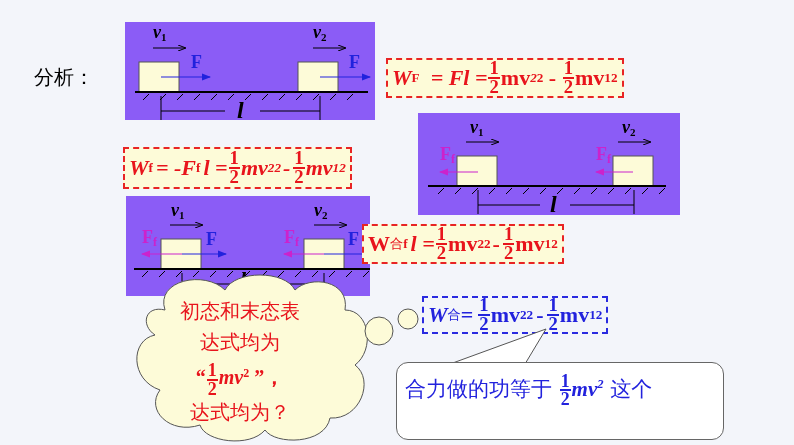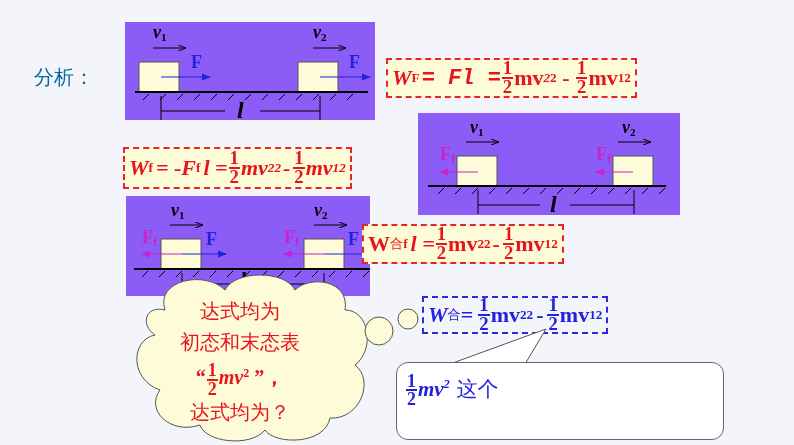--- a/index.html
+++ b/index.html
@@ -4,21 +4,21 @@
 <style>
   html, body { margin:0; padding:0; }
   body {
     width:794px; height:445px; position:relative; overflow:hidden;
     background:#f3f5fa;
     font-family:"Liberation Serif", serif;
   }
   .abs { position:absolute; }
   .panel { position:absolute; background:#8b5cf6; }
   .label-analysis {
-    left:34px; top:64px; font-size:20px; color:#0369a1;
+    left:34px; top:64px; font-size:20px; color:#000000;
     font-family:"DejaVu Sans", sans-serif;
   }
   .formula-box {
     position:absolute; background:#fdfbd8;
     border:2px dashed #e82424;
     color:#e8141c; font-weight:bold; white-space:nowrap;
     display:flex; align-items:center; padding:0 4px;
   }
   .formula-box.blue {
     border:2px dashed #2a2ae0; color:#2222dd; background:#f3f5fa;
@@ -77,21 +77,21 @@
     <line x1="195" y1="74" x2="195" y2="98" stroke="#000"></line>
     <line x1="36" y1="89" x2="100" y2="89" stroke="#000"></line>
     <line x1="135" y1="89" x2="195" y2="89" stroke="#000"></line>
     <text x="112" y="96" font-family="Liberation Serif" font-style="italic" font-weight="bold" font-size="24" fill="#000">l</text>
   </svg>
 </div>
 
 <div class="formula-box" style="left:386px;top:58px;height:36px;font-size:22px;">
   <span class="it">W</span>
     <sub>F</sub>
-  <span class="it" style="margin-left:2px;font-family:Liberation Mono, monospace;">= Fl =</span>
+  <span class="it" style="margin-left:11px;">= Fl =</span>
   <span class="frac">
       <span class="num">1</span>
       <span>2</span>
     </span>
   <span>mv</span>
     <sub class="it">2</sub>
     <sup>2</sup>
   <span style="white-space:pre;"> - </span>
   <span class="frac">
       <span class="num">1</span>
@@ -218,22 +218,22 @@
 </div>
 
 <svg class="abs" style="left:125px;top:270px;" width="310" height="175">
   <g fill="#fdfbd8" stroke="#555" stroke-width="1">
     <path d="M40,40 C30,10 80,0 100,20 C110,0 160,0 170,20 C185,5 225,10 220,40 C245,40 250,80 230,95 C250,110 235,150 205,148 C200,175 150,175 140,160 C125,178 80,172 75,155 C45,165 20,140 35,120 C5,110 5,70 30,65 C15,55 20,35 40,40 Z"></path>
   </g>
   <circle cx="254" cy="61" r="14" fill="#fdfbd8" stroke="#555"></circle>
   <circle cx="283" cy="49" r="10" fill="#fdfbd8" stroke="#555"></circle>
 </svg>
 <div class="cloud-text" style="left:145px;top:296px;width:190px;">
+  <div>初态和末态表</div>
   <div>达式均为</div>
-  <div>初态和末态表</div>
   <div style="font-family:'Liberation Serif',serif;font-weight:bold;">
     <span>“</span><span class="frac" style="font-size:0.9em;">
         <span class="num">1</span>
         <span>2</span>
       </span><span class="it">mv</span><sup>2</sup><span style="white-space:pre;"> ”，</span>
   </div>
   <div>达式均为？</div>
 </div>
 
 <div class="formula-box blue" style="left:422px;top:296px;height:34px;font-size:22px;">
@@ -256,18 +256,18 @@
     <sub>1</sub>
     <sup>2</sup>
 </div>
 
 <svg class="abs" style="left:450px;top:325px;" width="110" height="40">
   <path d="M0,39 L96,4 L75,39" fill="#ffffff" stroke="#555" stroke-width="1"></path>
 </svg>
 
 <div class="callout">
   <div>
-    <span class="frac">
+    <span style="white-space:pre;">合力做的功等于 </span><span class="frac">
         <span class="num">1</span>
         <span>2</span>
       </span><span class="mv">mv</span><sup class="mv">2</sup><span style="white-space:pre;"> 这个</span>
   </div>
 </div>
 
 </body></html>

